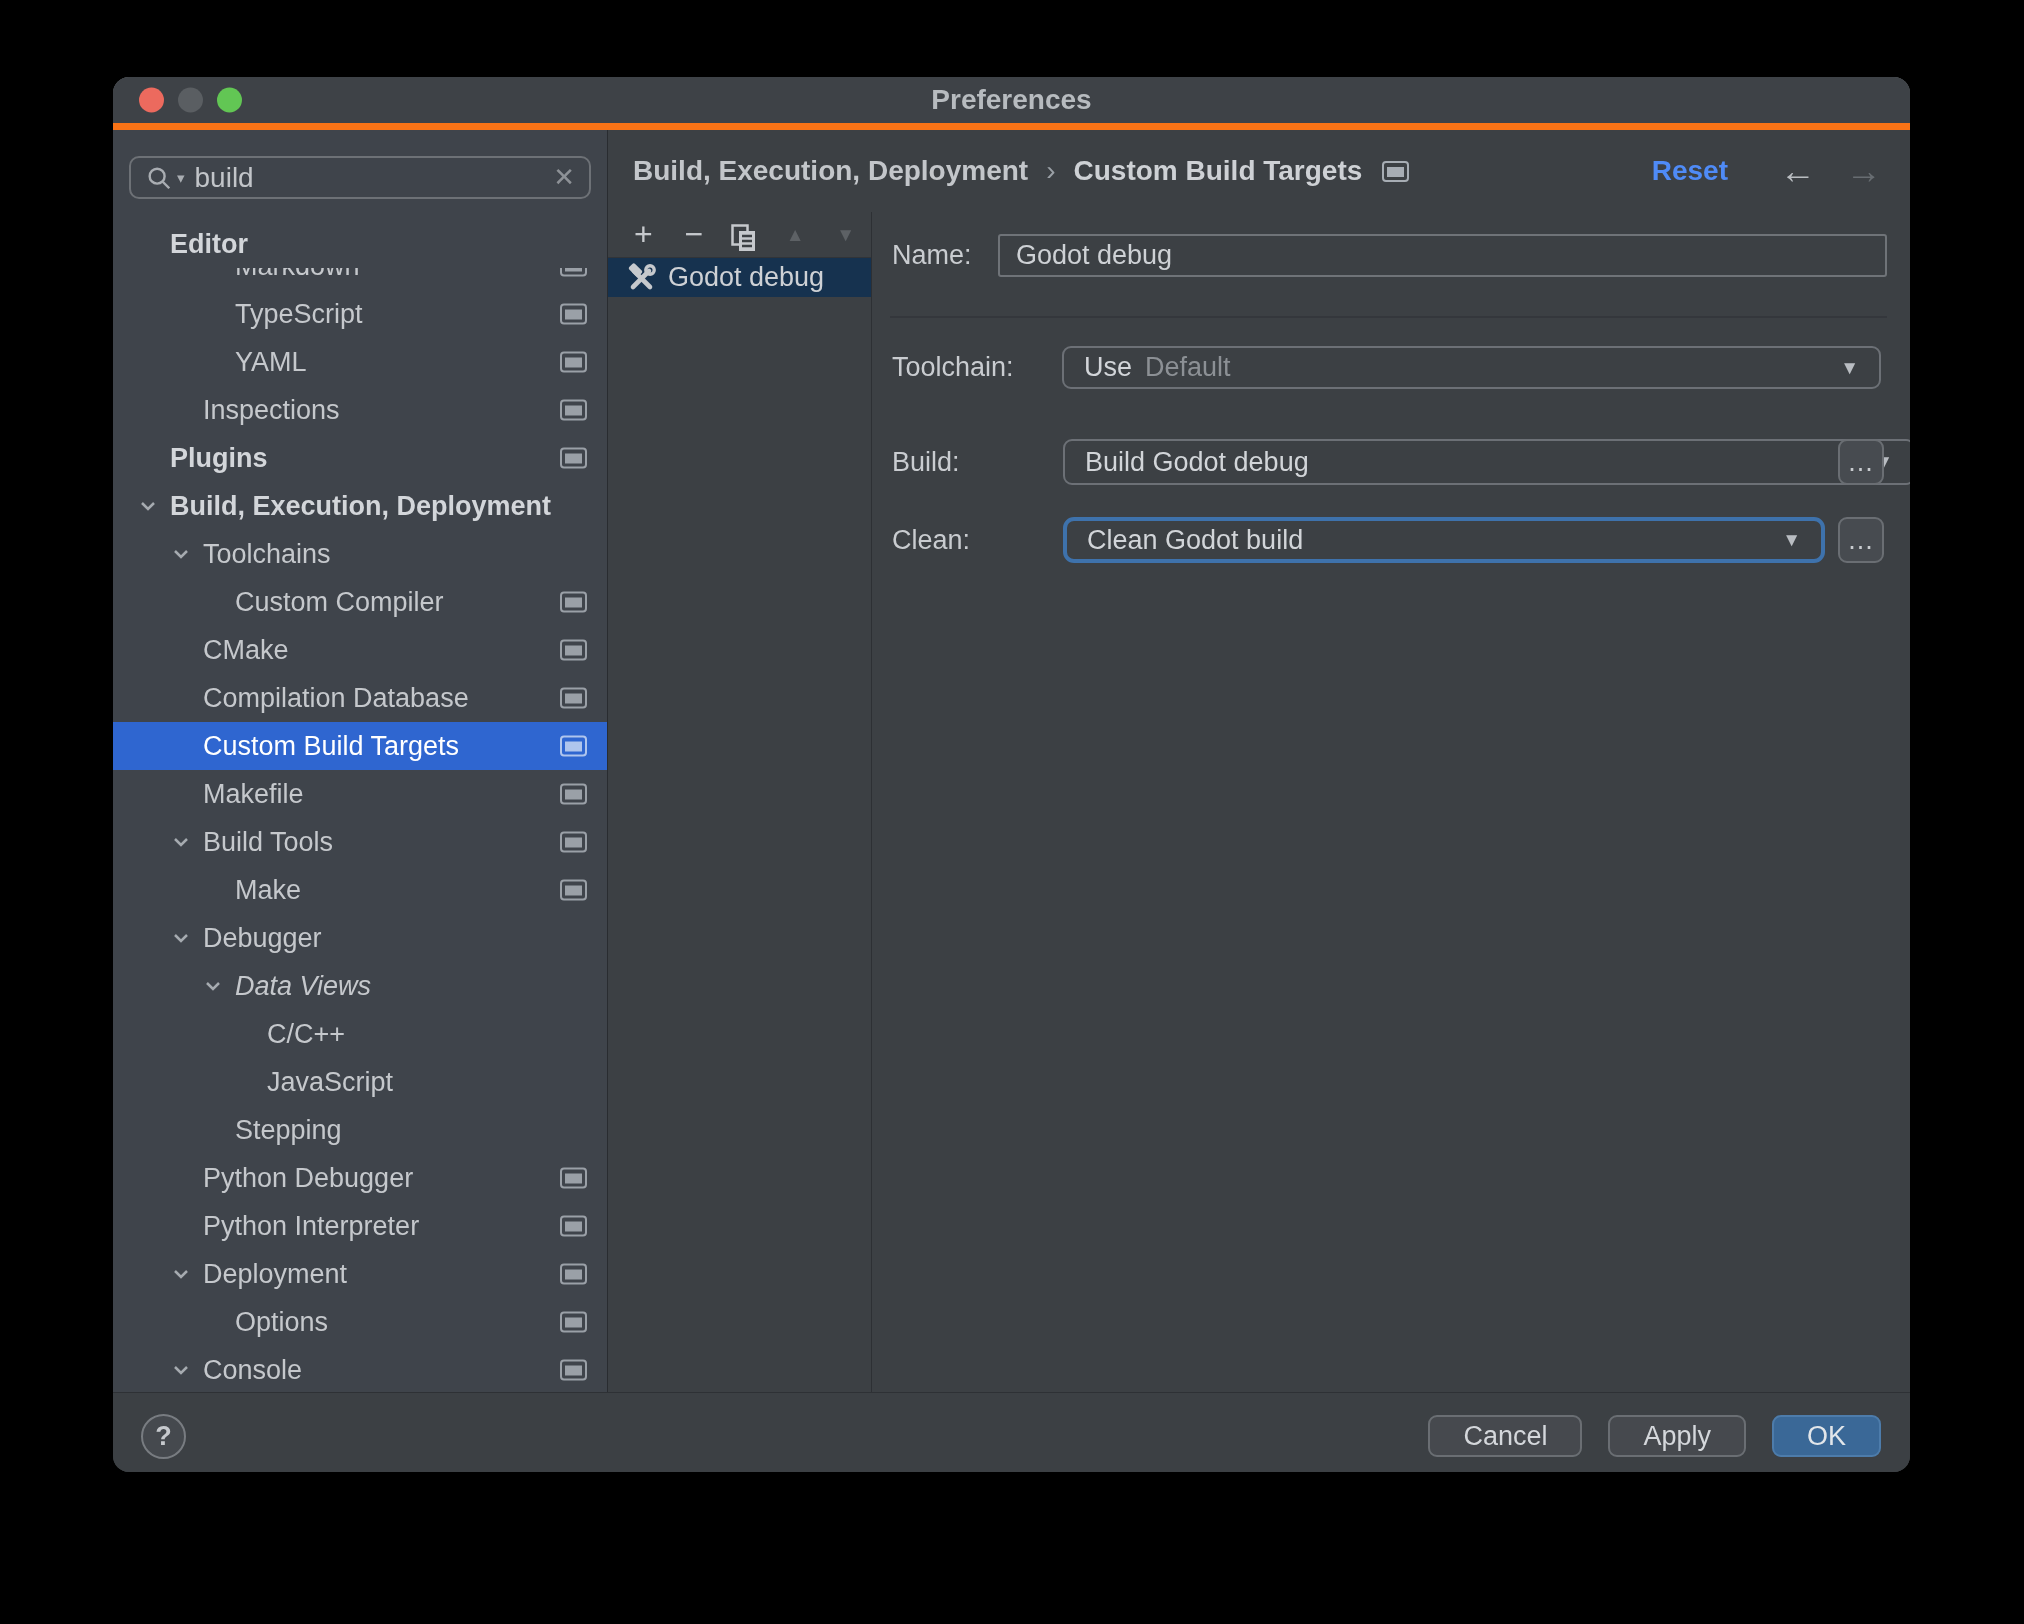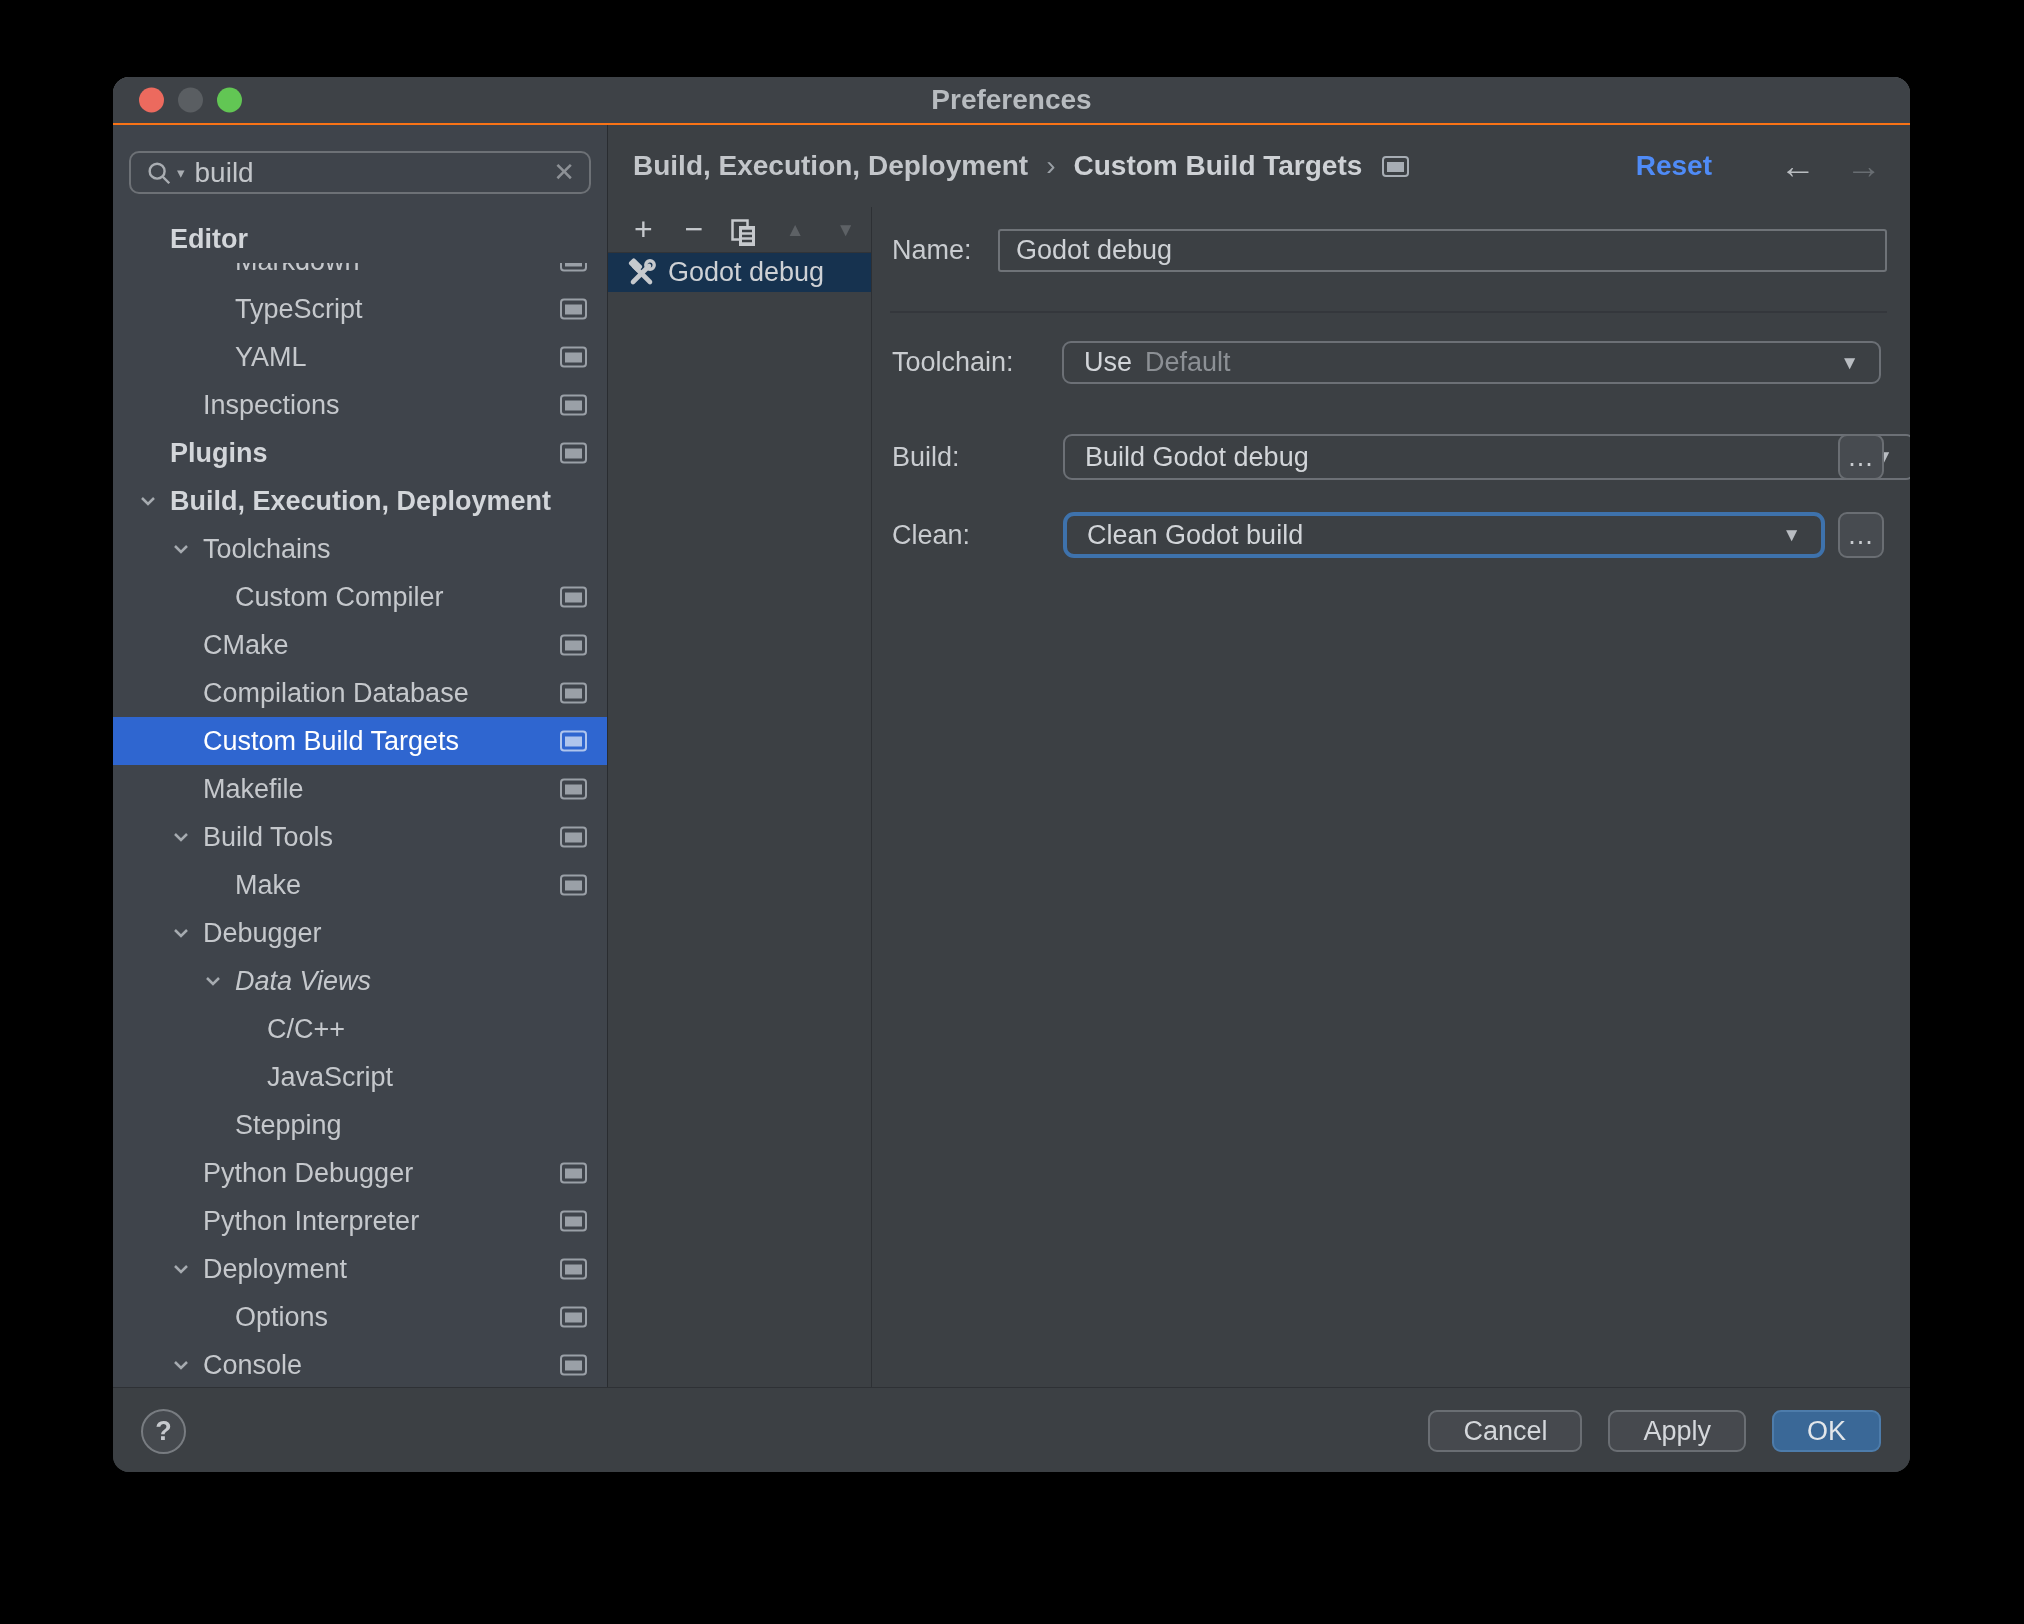--- a/index.html
+++ b/index.html
@@ -8,21 +8,21 @@
     position:relative; overflow:hidden;
     font-family:"Liberation Sans", sans-serif;
   }
   .window {
     position:absolute; left:113px; top:77px; width:1797px; height:1395px;
     background:#3c4044; border-radius:16px; overflow:hidden;
     box-shadow: inset 0 2px 0 rgba(255,255,255,.22), 0 30px 90px rgba(0,0,0,.7);
   }
   
   .titlebar {
-    height:46px; background:#3e4247; border-bottom:2px solid #f97316;
+    height:46px; background:#3e4247; border-bottom:7px solid #f97316;
     display:flex; align-items:center; justify-content:center; position:relative;
   }
   .traffic { position:absolute; left:26px; top:50%; transform:translateY(-50%); display:flex; gap:14px; }
   .light { width:25px; height:25px; border-radius:50%; }
   .light.red   { background:#ec6a5e; }
   .light.gray  { background:#5a5e62; }
   .light.green { background:#62c654; }
   .win-title { font-size:28px; font-weight:bold; color:#b7bbbf; }
 
   .app-body { display:flex; height:1262px; }
@@ -67,21 +67,21 @@
   .crumb { font-size:28px; font-weight:bold; }
   .crumb.c1 { color:#c3c6ca; }
   .crumb.c2 { color:#ced1d5; }
   .crumb-sep { color:#9aa0a6; font-size:28px; margin:0 18px; font-weight:normal; }
   .hdr .win-ind-inline {
     position:relative; width:27px; height:21px; border:2.5px solid #a7adb4; border-radius:4px;
     box-sizing:border-box; margin-left:20px;
   }
   .win-ind-inline::after { content:""; position:absolute; left:3px; right:3px; top:4px; bottom:3px; background:#a7adb4; }
   .hdr-right { margin-left:auto; display:flex; align-items:center; }
-  .reset-link { color:#4f8bf7; font-weight:bold; font-size:28px; margin-right:68px; }
+  .reset-link { color:#4f8bf7; font-weight:bold; font-size:28px; margin-right:52px; }
   .nav-arrow { font-size:36px; line-height:1; }
   .nav-arrow.back { color:#b9bdc1; margin-right:30px; }
   .nav-arrow.fwd { color:#686d72; }
 
   .content { flex:1; display:flex; min-height:0; }
   .list-panel { width:264px; border-right:1px solid #2d3034; box-sizing:border-box;
                 display:flex; flex-direction:column; }
   .list-toolbar { height:45px; display:flex; align-items:center; padding-left:10px;
                   border-bottom:1px solid #313438; }
   .tbi { width:52px; text-align:center; color:#c6c9cd; font-size:32px; line-height:45px; }

